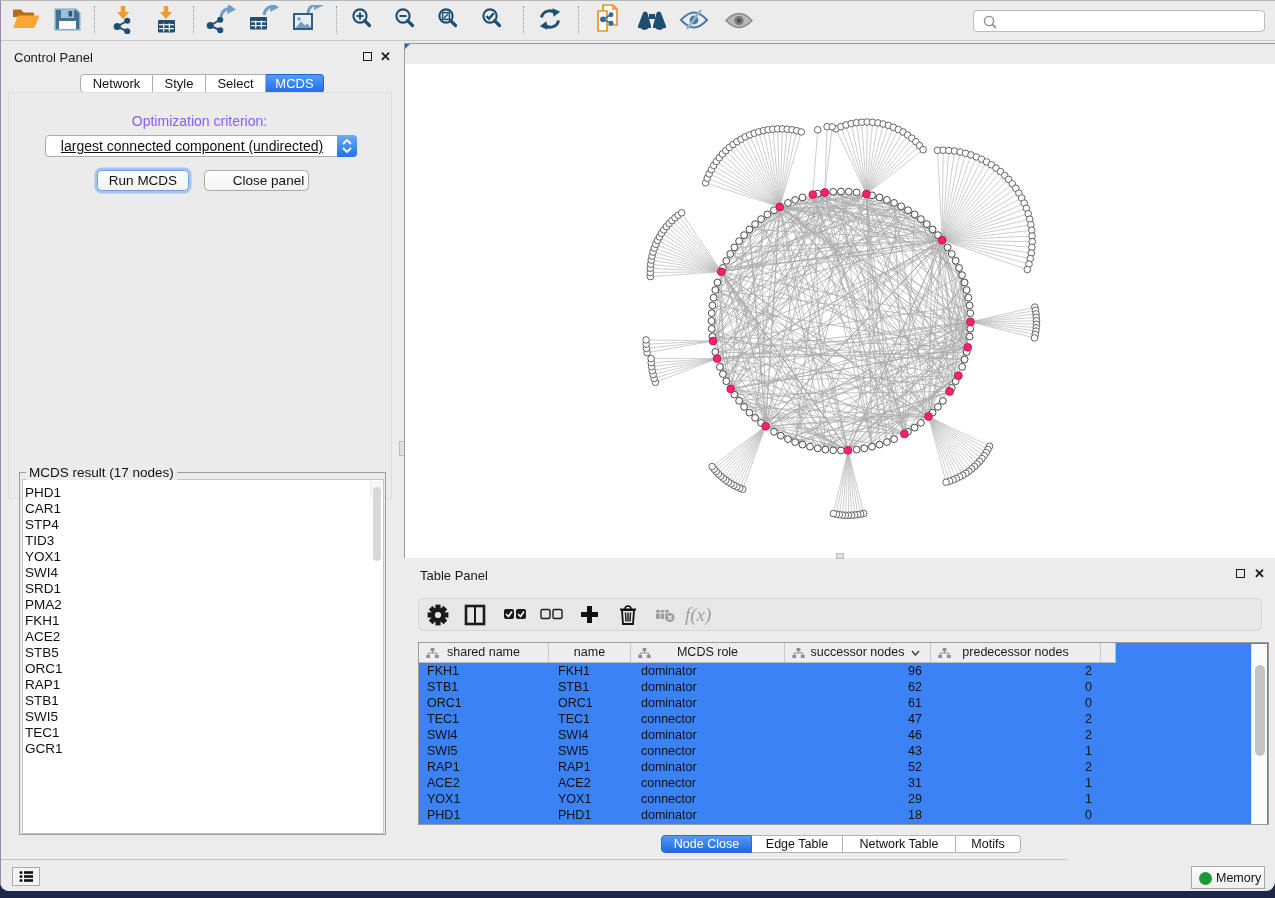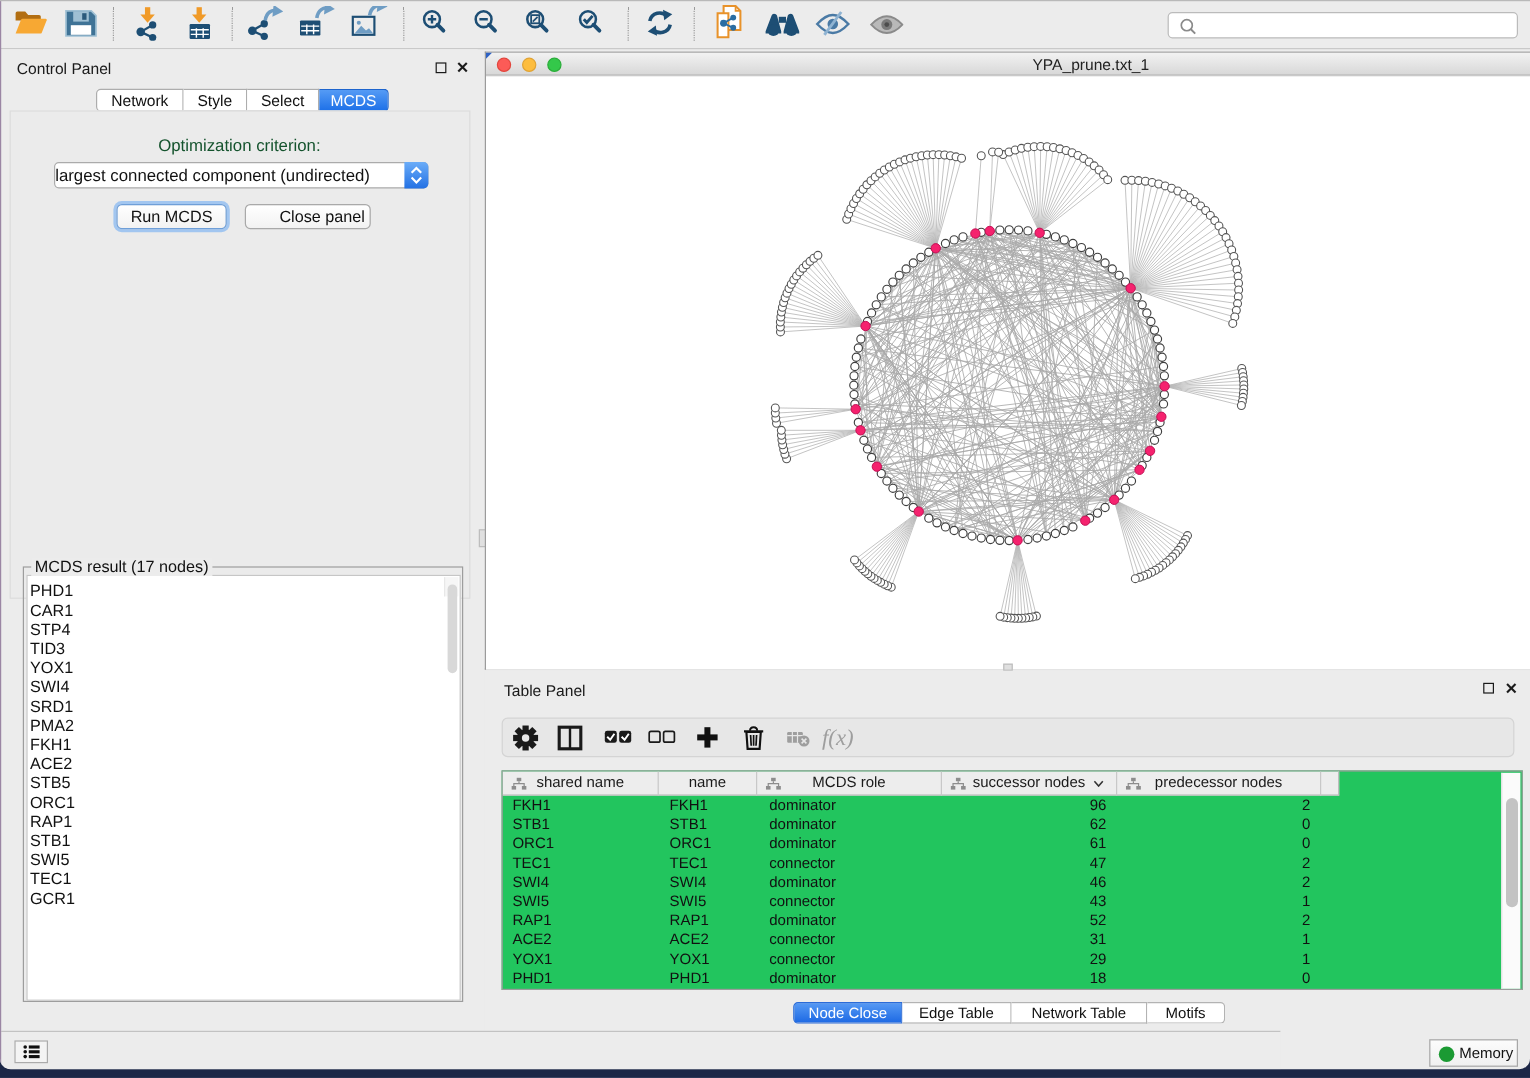--- a/index.html
+++ b/index.html
@@ -26,25 +26,25 @@
 #cp-tabs { position:absolute; left:79px; top:33px; height:19px; display:flex;
   font-size:13px;justify-content:flex-end; }
 .tab { border:1px solid #adadad; border-left:none; background:#fff; color:#111;
   display:flex; align-items:center; justify-content:center; height:19px; }
 .tab.first { border-left:1px solid #adadad; border-radius:4px 0 0 4px; }
 .tab.last { border-radius:0 4px 4px 0; }
 .tab.sel { background:linear-gradient(#559bf5,#1e71e8); color:#fff; border-color:#1d64cd; }
 #cp-pane { position:absolute; left:7px; top:51px; width:384px; height:407px;
   border:1px solid #dcdcdc; background:#ebebeb; }
 #opt-label { position:absolute; left:0; top:72px; width:100%; text-align:center;
-  font-size:14px; color:#14532d; }
+  font-size:14px; color:#8b5cf6; }
 #dropdown { position:absolute; left:44px; top:94px; width:312px; height:22px;
   background:#fff; border:1px solid #ababab; border-radius:4px; }
 #dropdown .txt { position:absolute; left:0; top:0; width:292px; height:20px; line-height:20px;
-  text-align:left; font-size:14px; color:#111; }
+  text-align:center; font-size:14px; color:#111;text-decoration:underline; }
 #dropdown .btn { position:absolute; right:-1px; top:-1px; width:20px; height:22px;
   background:linear-gradient(#6aacf8,#2371e4); border-radius:0 4px 4px 0; }
 .btn svg { position:absolute; left:3px; top:3px; }
 .pbtn { position:absolute; height:21px; background:linear-gradient(#ffffff,#f2f2f2);
   border:1px solid #a9a9a9; border-radius:4.5px; font-size:13.5px; color:#111;
   display:flex; align-items:center; justify-content:center; }
 #btn-run { left:96px; top:129px; width:92px; box-shadow:0 0 0 2.5px #a2c6f0; border-color:#6f9fd8; }
 #btn-close { left:203px; top:129px; width:105px;padding-left:24px; }
 #fieldset { position:absolute; left:18px; top:431px; width:367px; height:363px;
   border:1px solid #9d9d9d; }
@@ -71,21 +71,21 @@
 .light { position:absolute; top:4px; width:12px; height:12px; border-radius:50%; }
 #nw-canvas { position:absolute; left:0; top:20px; width:870px; height:494px; background:#fff; }
 #nw-corner { position:absolute; left:0; top:0; width:0; height:0;
   border-top:5px solid #2f62c4; border-right:5px solid transparent; }
 
 #tp { position:absolute; left:404px; top:559px; width:871px; height:300px; background:#ececec; }
 #tp-title { position:absolute; left:16px; top:9px; font-size:13px; color:#1a1a1a; }
 #tp-toolbar { position:absolute; left:14px; top:39px; width:844px; height:33px;
   background:#e7e7e7; border:1px solid #d4d4d4; border-radius:5px; }
 #tp-table { position:absolute; left:14px; top:83px; width:851px; height:183px;
-  background:#22c55e; border:1px solid #9b9b9b; }
+  background:#3b82f6; border:1px solid #9b9b9b; }
 #tp-header { position:absolute; left:0; top:0; height:20px; width:697px;
   background:#ededed; border-bottom:1px solid #bdbdbd; border-right:1px solid #bdbdbd; }
 .hcell { position:absolute; top:0; height:20px; border-right:1px solid #c8c8c8;
   font-size:12.5px; color:#1a1a1a; text-align:center; line-height:19px; }
 .hico { position:absolute; left:7px; top:5px; }
 .row { position:absolute; height:16px; font-size:12.5px; color:#111; width:100%; }
 .c1 { position:absolute; left:8px; }  .c2 { position:absolute; left:139px; }
 .c3 { position:absolute; left:222px; } .c4 { position:absolute; width:130px; left:373px; text-align:right; }
 .c5 { position:absolute; width:160px; left:513px; text-align:right; }
 #tp-sb { position:absolute; right:1px; top:1px; width:16px; height:180px; background:#fbfbfb;
@@ -295,26 +295,20 @@
       <div>TEC1</div>
       <div>GCR1</div>
       <div id="fs-sb"></div>
     </div>
     <div id="fs-legend">MCDS result (17 nodes)</div>
   </div>
 </div>
 <div id="vsplit-grip"></div>
 
 <div id="nw">
-  <div id="nw-title">
-    <div class="light" style="left:9px; background:#fc5b57; border:0.5px solid #e2463d;"></div>
-    <div class="light" style="left:30px; background:#fdbd3e; border:0.5px solid #e0a334;"></div>
-    <div class="light" style="left:51px; background:#34c84a; border:0.5px solid #2aad39;"></div>
-    <div class="t">YPA_prune.txt_1</div>
-  </div>
   <div id="nw-canvas"><svg id="net" width="871" height="494" viewBox="0 0 871 494">
 <g stroke="#8d8d8d" stroke-width="0.7" opacity="0.75">
 <line x1="374.8" y1="142.9" x2="308.6" y2="233.7"></line>
 <line x1="374.8" y1="142.9" x2="532.9" y2="171.1"></line>
 <line x1="374.8" y1="142.9" x2="461.4" y2="130.0"></line>
 <line x1="374.8" y1="142.9" x2="546.8" y2="324.0"></line>
 <line x1="374.8" y1="142.9" x2="559.6" y2="295.5"></line>
 <line x1="374.8" y1="142.9" x2="564.6" y2="272.6"></line>
 <line x1="374.8" y1="142.9" x2="546.8" y2="190.0"></line>
 <line x1="374.8" y1="142.9" x2="527.6" y2="165.4"></line>

